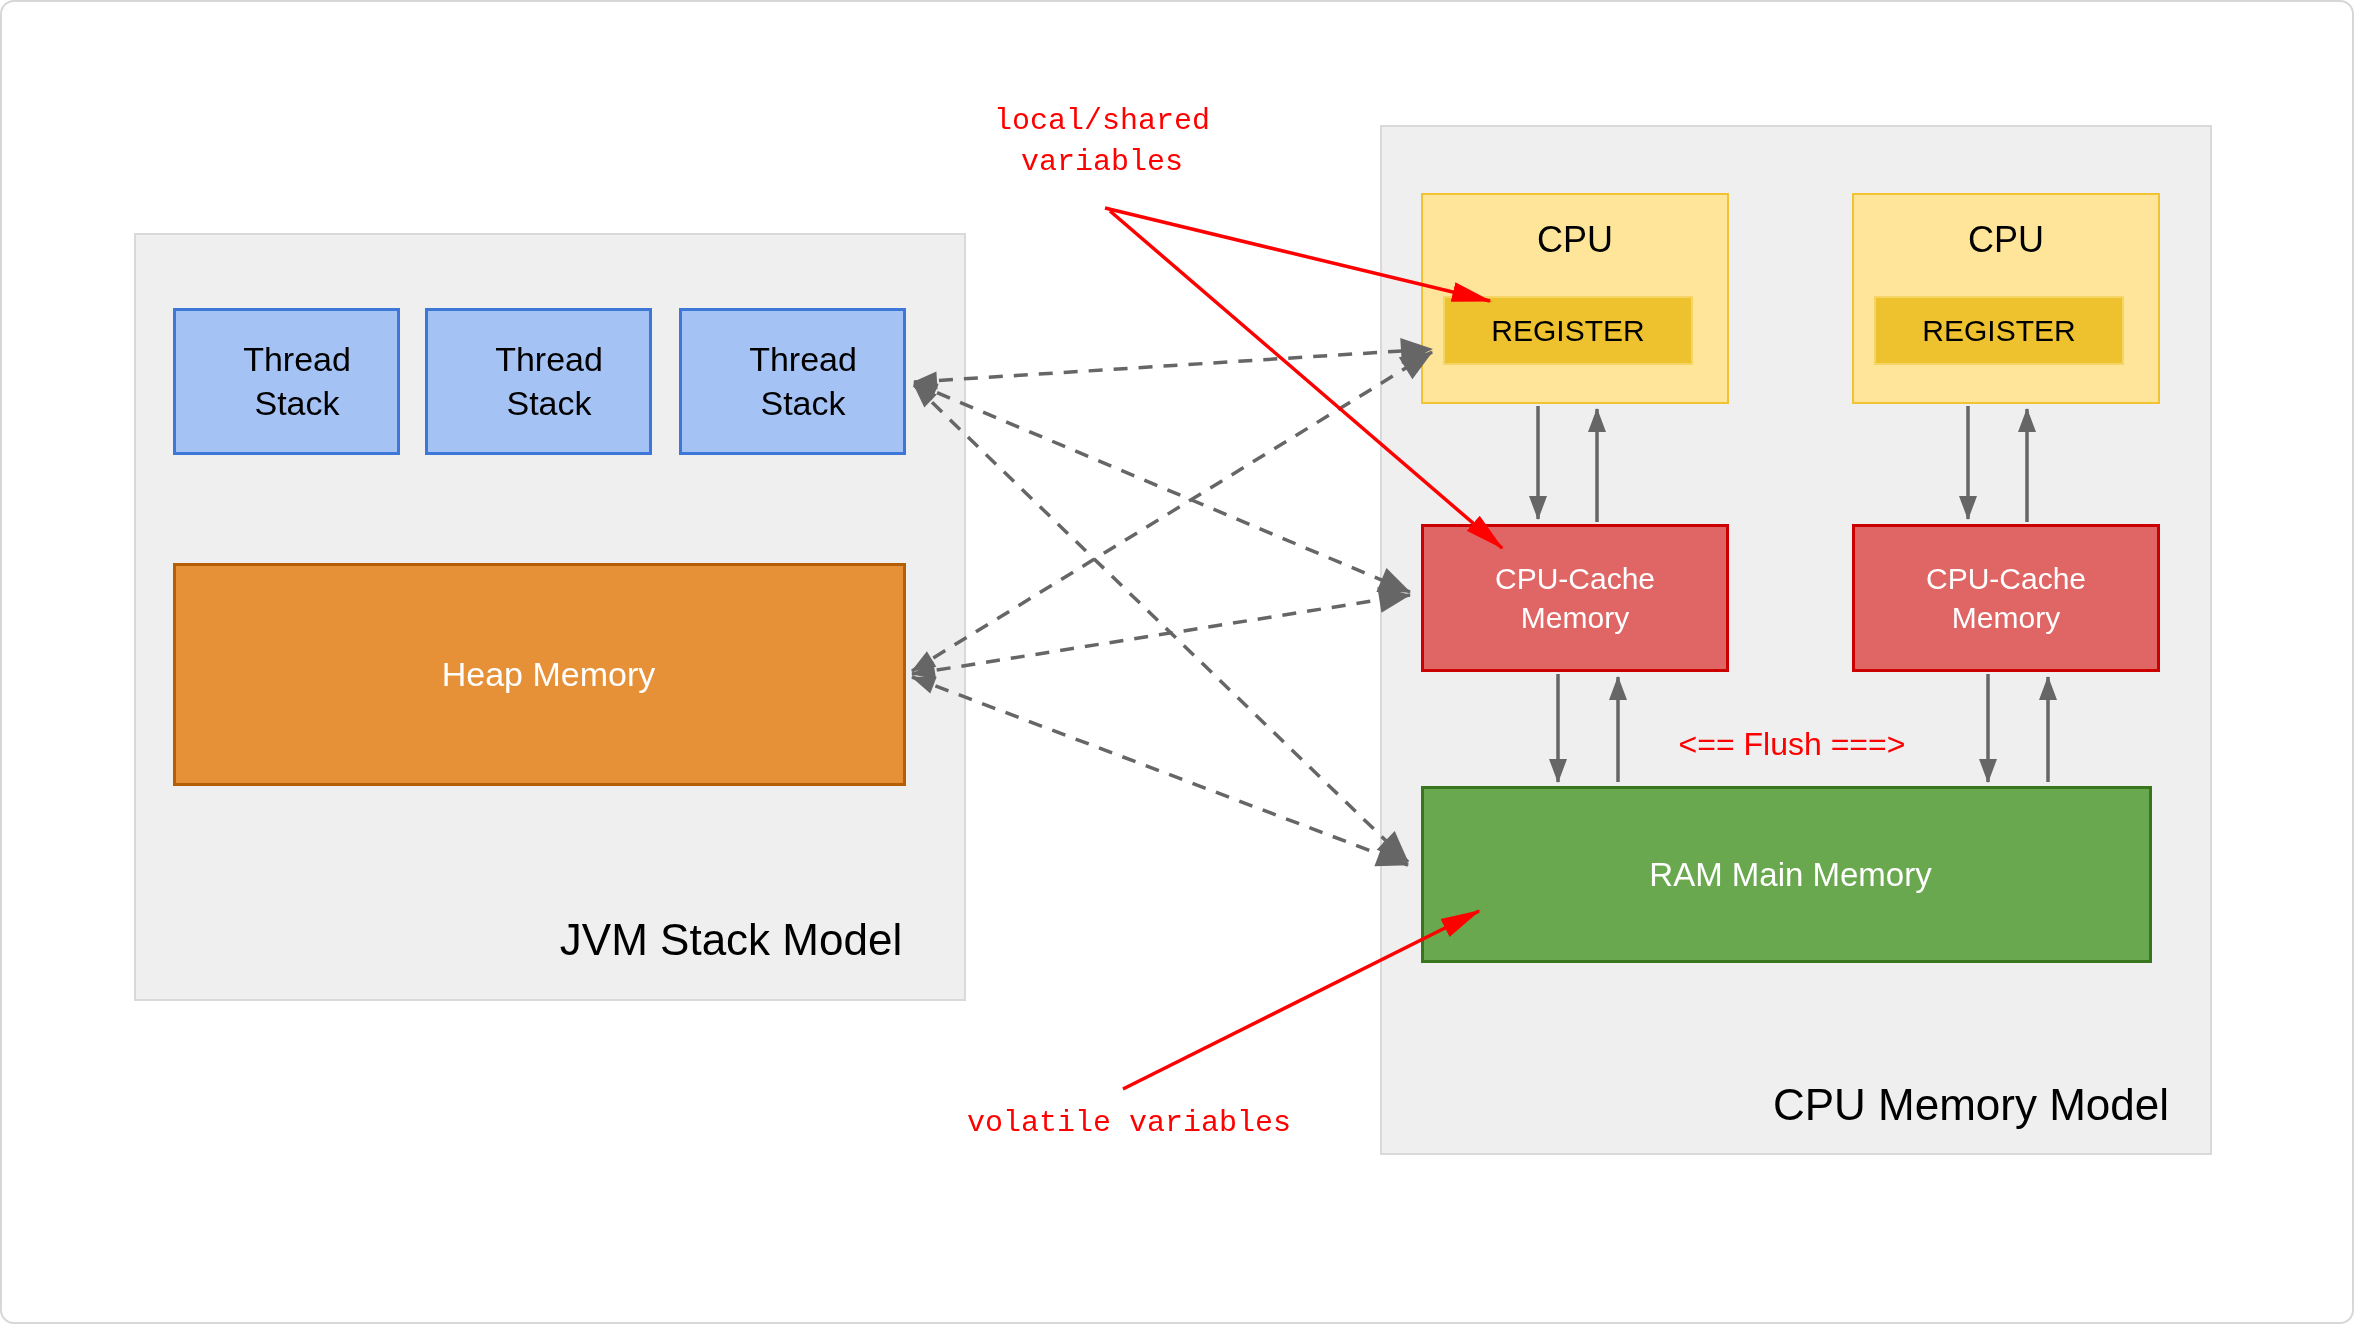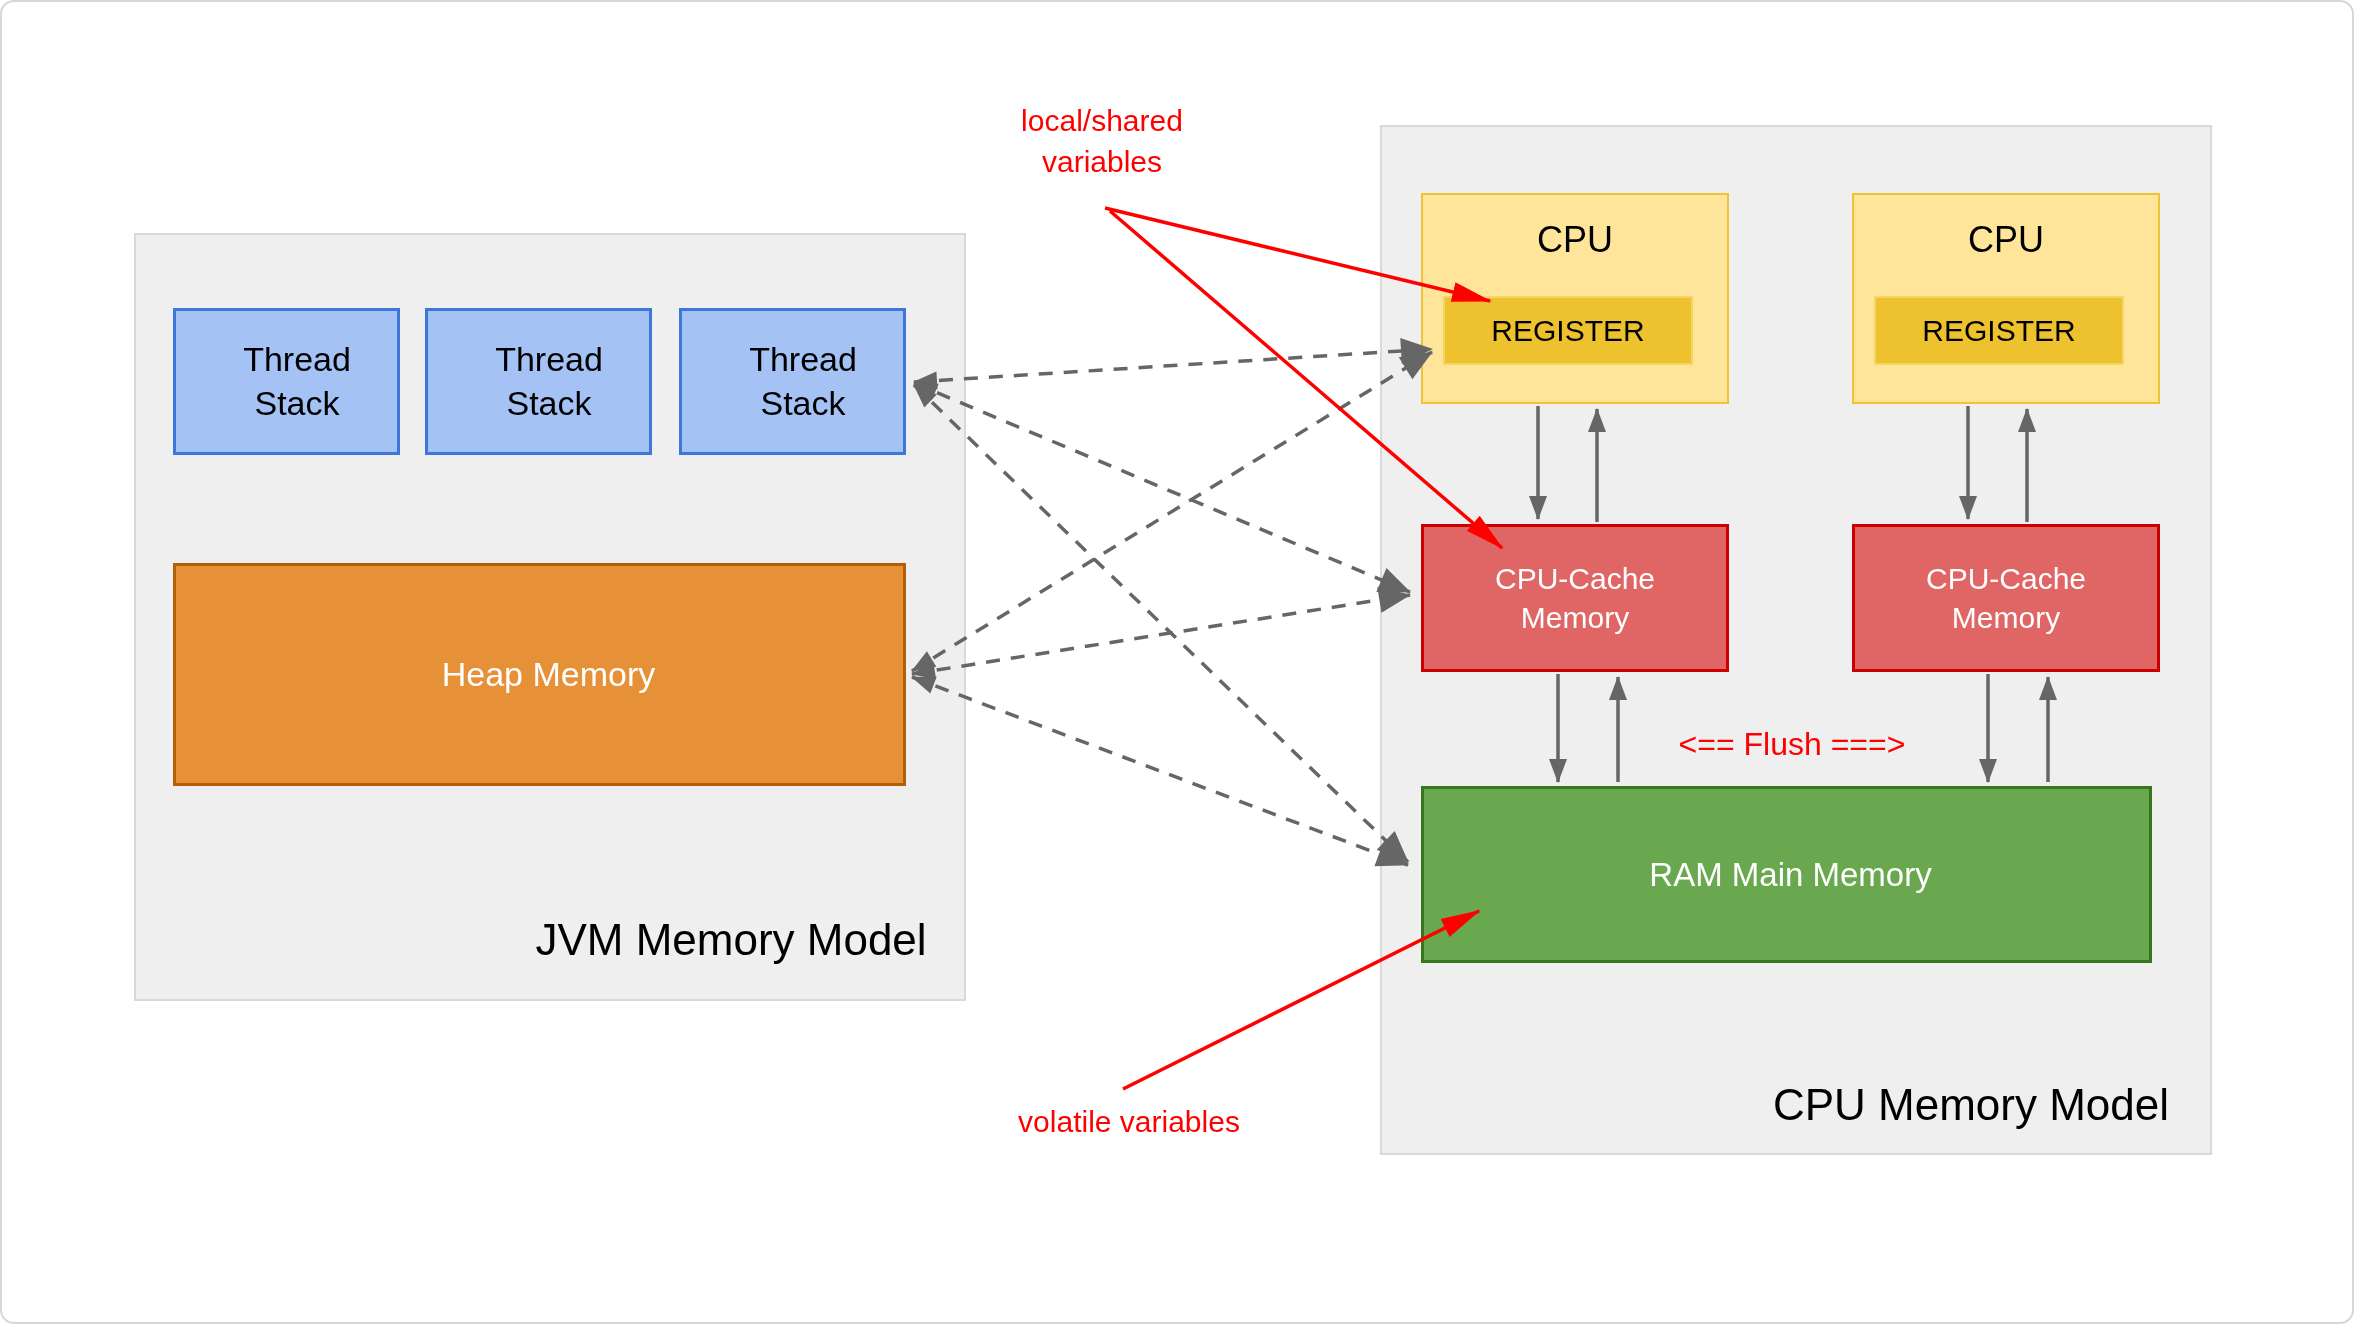--- a/index.html
+++ b/index.html
@@ -80,21 +80,21 @@
     font-size:33px;
     padding-left:8px;
   }
   .annotation{
     position:absolute;
     transform:translate(-50%,-50%);
     color:var(--annotationRed);
     font-size:30px; line-height:1.35;
     text-align:center;
   }
-  .annotation .lbl{display:inline-block; max-width:250px;}
+  .annotation .lbl{display:inline-block; max-width:250px;font-family:Liberation Mono, monospace;}
   .annotation.one-line .lbl{max-width:none; white-space:nowrap;}
   .flush-label{
     position:absolute;
     transform:translate(-50%,-50%);
     color:var(--annotationRed);
     font-size:32px; white-space:nowrap;
   }
   svg.overlay{
     position:absolute; left:0; top:0;
     pointer-events:none;
@@ -119,21 +119,21 @@
     <span class="lbl">Thread Stack</span>
   </div>
   <div class="box thread-stack" style="left:677px; top:306px; width:227px; height:147px;">
     <span class="lbl">Thread Stack</span>
   </div>
 
   <div class="box heap" style="left:171px; top:561px; width:733px; height:223px;padding-left:18px;">
     <span class="lbl">Heap Memory</span>
   </div>
 
-  <div class="panel-title" style="left:729px; top:938px;">JVM Memory Model</div>
+  <div class="panel-title" style="left:729px; top:938px;">JVM Stack Model</div>
 
   <div class="box cpu-box" style="left:1419px; top:191px; width:308px; height:211px;">
     <span class="lbl">CPU</span>
   </div>
   <div class="box register" style="left:1441px; top:294px; width:250px; height:69px;">
     <span class="lbl">REGISTER</span>
   </div>
 
   <div class="box cpu-box" style="left:1850px; top:191px; width:308px; height:211px;">
     <span class="lbl">CPU</span>

